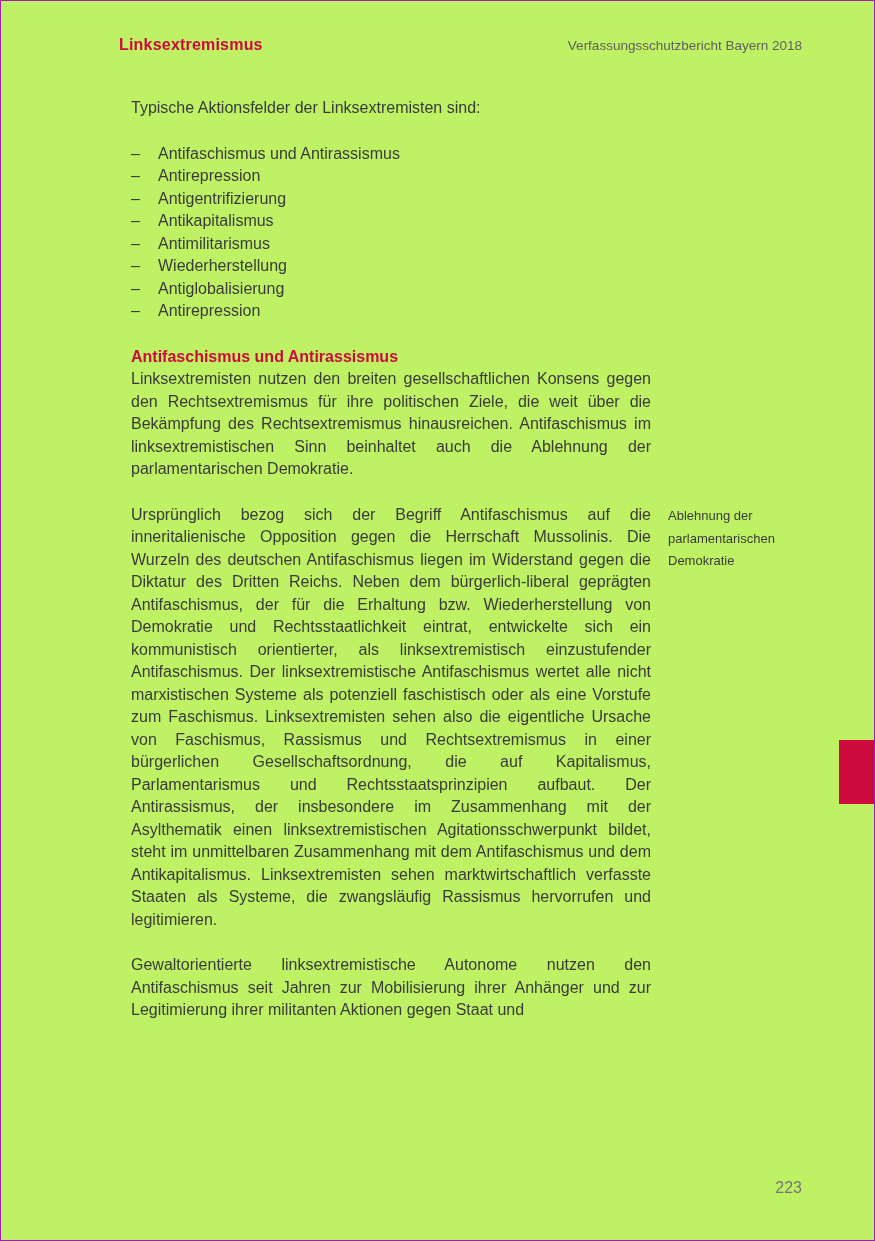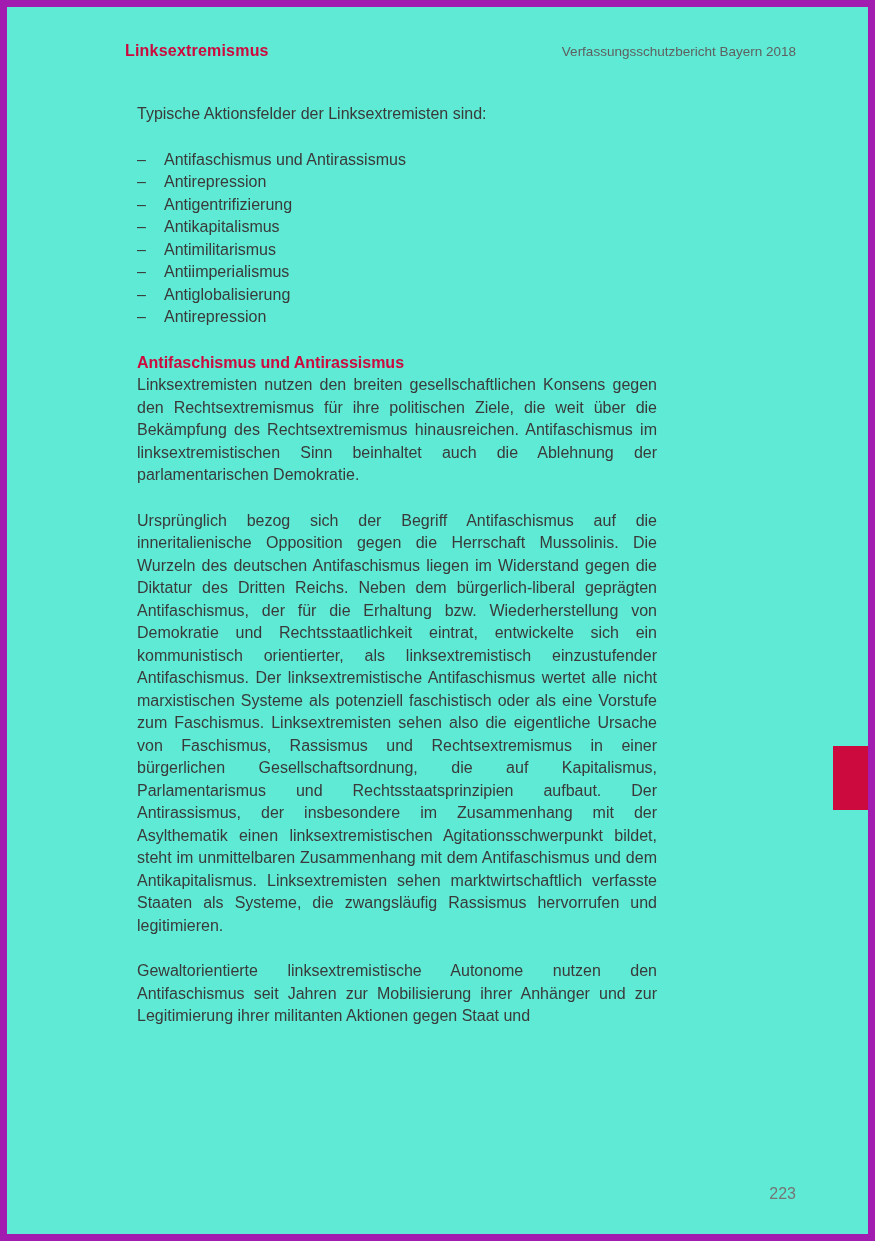--- a/index.html
+++ b/index.html
@@ -6,22 +6,22 @@
   html, body { background: #ffffff; }
   :root {
     --color-accent-red: #cc0a3e;
     --color-text: #3a3a3a;
     --color-muted: #5f5f5f;
   }
   .page {
     position: relative;
     width: 875px;
     height: 1241px;
-    background: #5eead4;
-    border: 7px solid #a21caf;
+    background: #bef264;
+    border: 1px solid #a21caf;
     font-family: "Liberation Sans", "DejaVu Sans", sans-serif;
     color: var(--color-text);
     overflow: hidden;
   }
   .page-header {
     position: absolute;
     top: 35px;
     left: 118px;
     right: 72px;
     display: flex;
@@ -119,21 +119,21 @@
       <li>
         <span class="dash">–</span>
         <span>Antikapitalismus</span>
       </li>
       <li>
         <span class="dash">–</span>
         <span>Antimilitarismus</span>
       </li>
       <li>
         <span class="dash">–</span>
-        <span>Antiimperialismus</span>
+        <span>Wiederherstellung</span>
       </li>
       <li>
         <span class="dash">–</span>
         <span>Antiglobalisierung</span>
       </li>
       <li>
         <span class="dash">–</span>
         <span>Antirepression</span>
       </li>
     </ul>
@@ -142,18 +142,19 @@
     <h2 class="subheading">Antifaschismus und Antirassismus</h2>
 
     <p class="block justified">Linksextremisten nutzen den breiten gesellschaftlichen Konsens gegen den Rechtsextremismus für ihre politischen Ziele, die weit über die Bekämpfung des Rechtsextremismus hinausreichen. Antifaschismus im linksextremistischen Sinn beinhaltet auch die Ablehnung der parlamentarischen Demokratie.</p>
 
     <p class="block justified">Ursprünglich bezog sich der Begriff Antifaschismus auf die inneritalienische Opposition gegen die Herrschaft Mussolinis. Die Wurzeln des deutschen Antifaschismus liegen im Widerstand gegen die Diktatur des Dritten Reichs. Neben dem bürgerlich-liberal geprägten Antifaschismus, der für die Erhaltung bzw. Wiederherstellung von Demokratie und Rechtsstaatlichkeit eintrat, entwickelte sich ein kommunistisch orientierter, als linksextremistisch einzustufender Antifaschismus. Der linksextremistische Antifaschismus wertet alle nicht marxistischen Systeme als potenziell faschistisch oder als eine Vorstufe zum Faschismus. Linksextremisten sehen also die eigentliche Ursache von Faschismus, Rassismus und Rechtsextremismus in einer bürgerlichen Gesellschaftsordnung, die auf Kapitalismus, Parlamentarismus und Rechtsstaatsprinzipien aufbaut. Der Antirassismus, der insbesondere im Zusammenhang mit der Asylthematik einen linksextremistischen Agitationsschwerpunkt bildet, steht im unmittelbaren Zusammenhang mit dem Antifaschismus und dem Antikapitalismus. Linksextremisten sehen marktwirtschaftlich verfasste Staaten als Systeme, die zwangsläufig Rassismus hervorrufen und legitimieren.</p>
 
     <p class="justified">Gewaltorientierte linksextremistische Autonome nutzen den Antifaschismus seit Jahren zur Mobilisierung ihrer Anhänger und zur Legitimierung ihrer militanten Aktionen gegen Staat und</p>
 
   </main>
 
+  <aside class="margin-note">Ablehnung der parlamentarischen Demokratie</aside>
 
   <div class="red-tab"></div>
 
   <div class="page-number">223</div>
 
 </div>
 
 </body></html>

